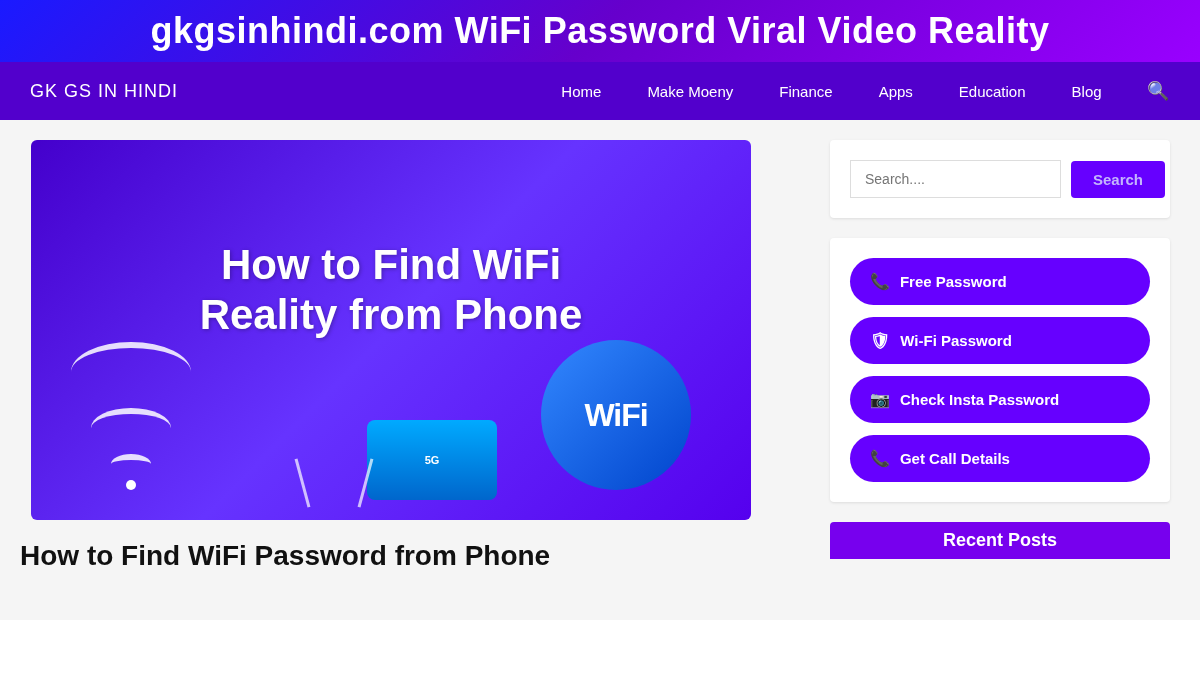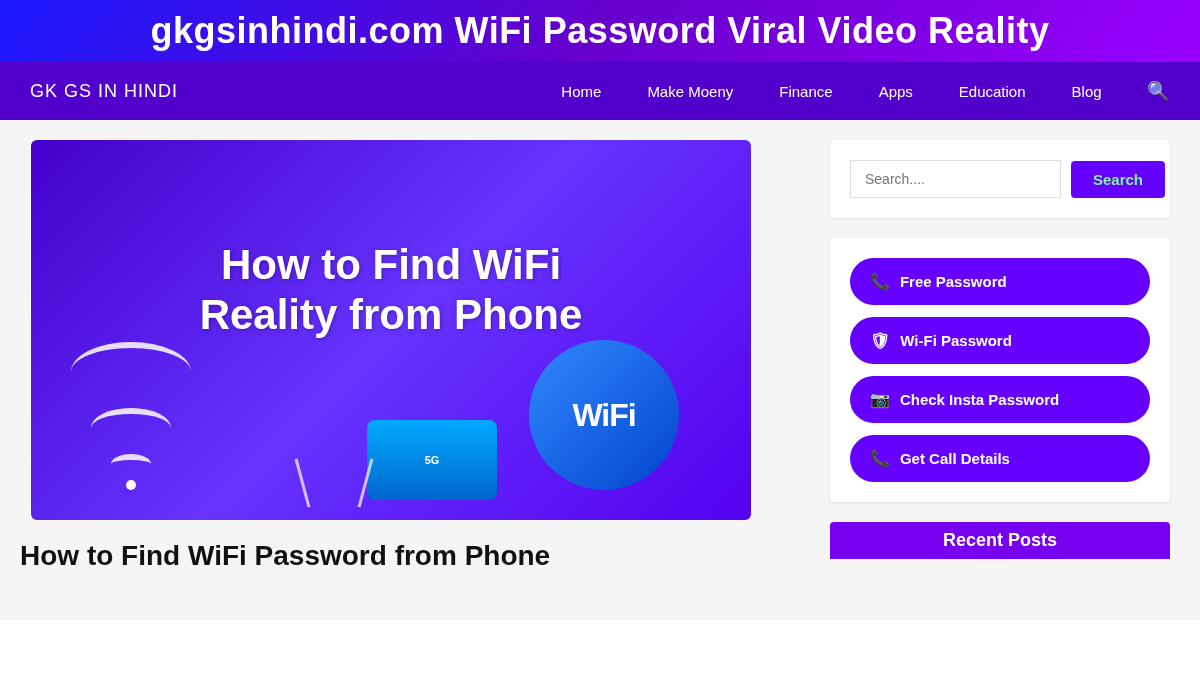--- a/index.html
+++ b/index.html
@@ -139,21 +139,21 @@
     .router-antenna {
       width: 3px;
       height: 50px;
       background: rgba(255,255,255,0.7);
       margin-bottom: -4px;
     }
 
     
     .wifi-badge {
       position: absolute;
-      right: 72px;
+      right: 60px;
       bottom: 30px;
       width: 150px;
       height: 150px;
       background: linear-gradient(135deg, #3388ff, #0044cc);
       border-radius: 50%;
       display: flex;
       align-items: center;
       justify-content: center;
       font-size: 32px;
       font-weight: 900;
@@ -189,21 +189,21 @@
       flex: 1;
       padding: 10px 14px;
       border: 1px solid #ddd;
       border-radius: 0;
       font-size: 14px;
       color: #999;
       outline: none;
     }
     .search-btn {
       background: #6600ff;
-      color: #86efac;
+      color: #c4b5fd;
       border: none;
       padding: 10px 22px;
       border-radius: 4px;
       font-size: 15px;
       font-weight: 600;
       cursor: pointer;
     }
 
     
     .sidebar-buttons {

